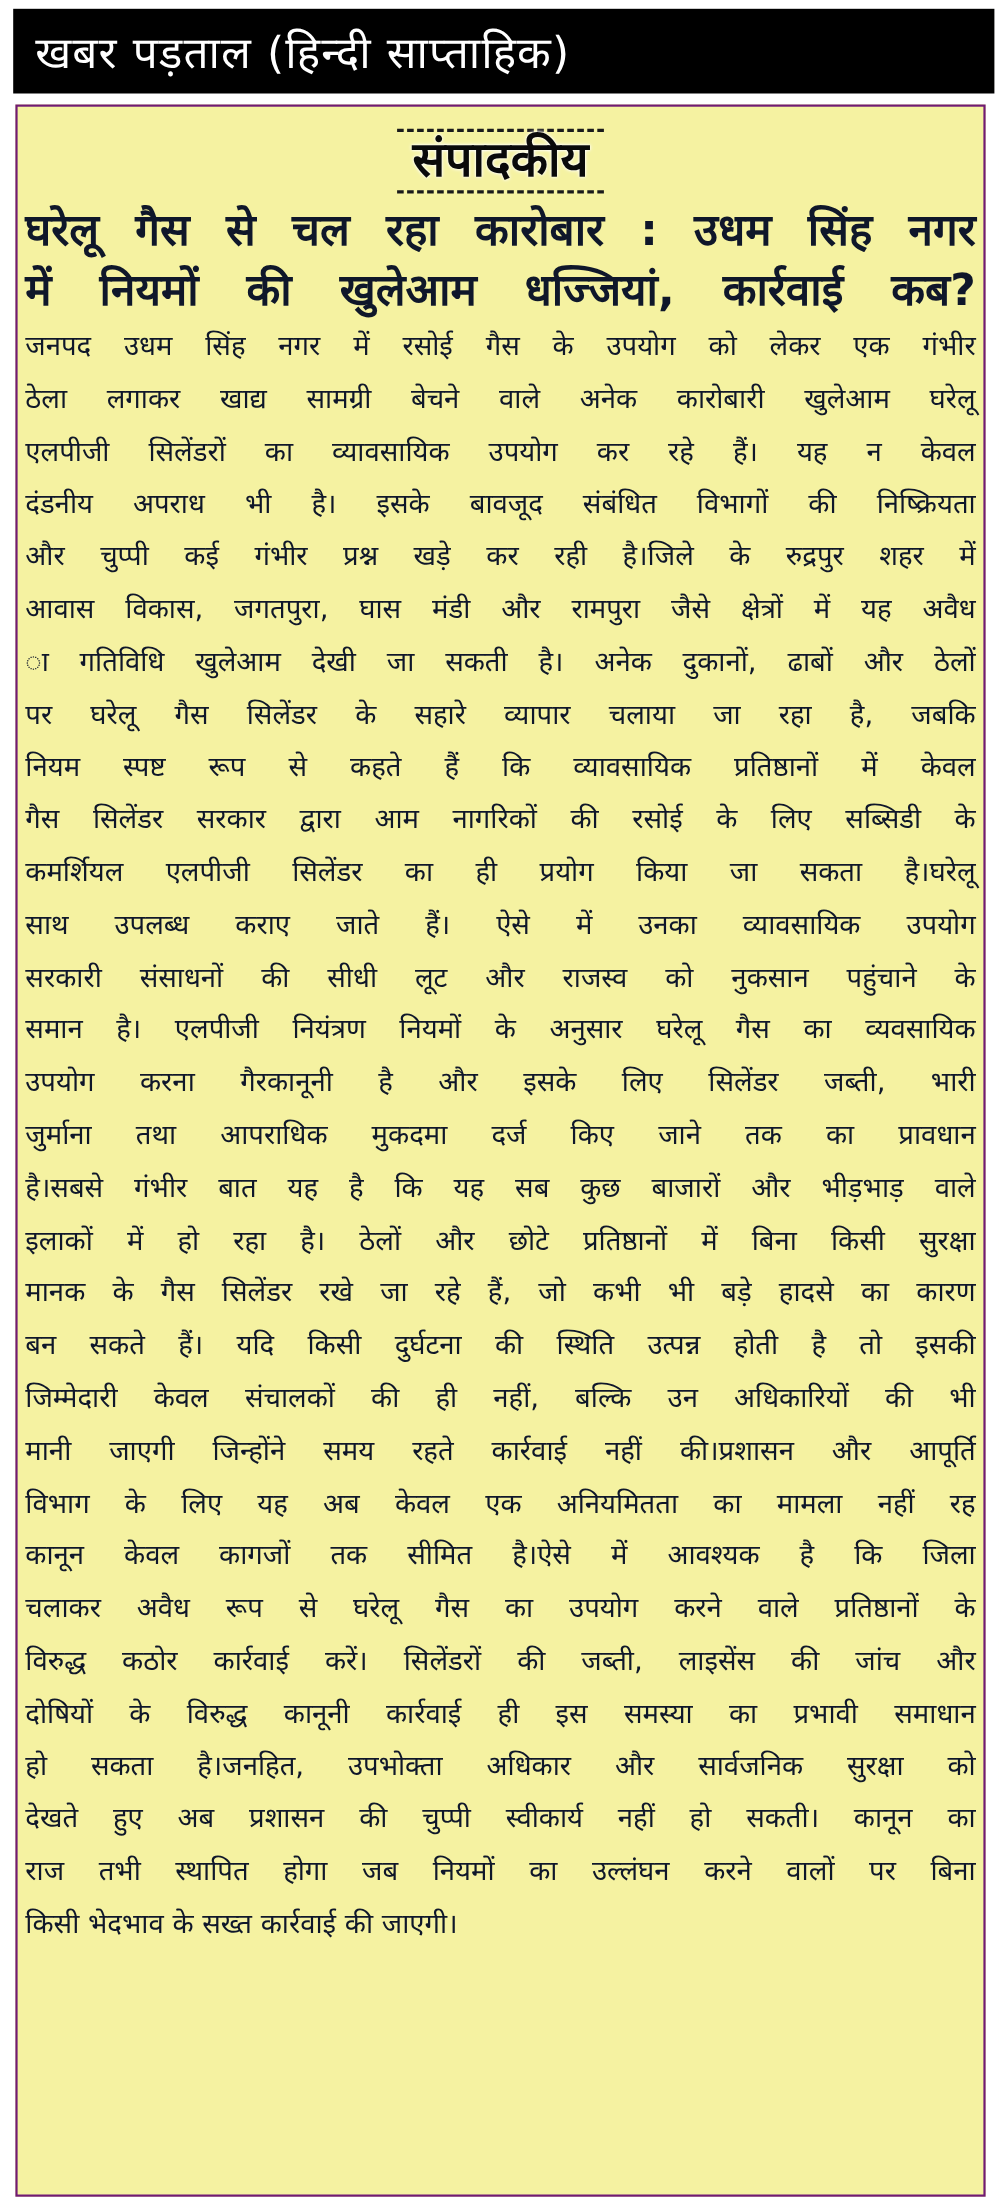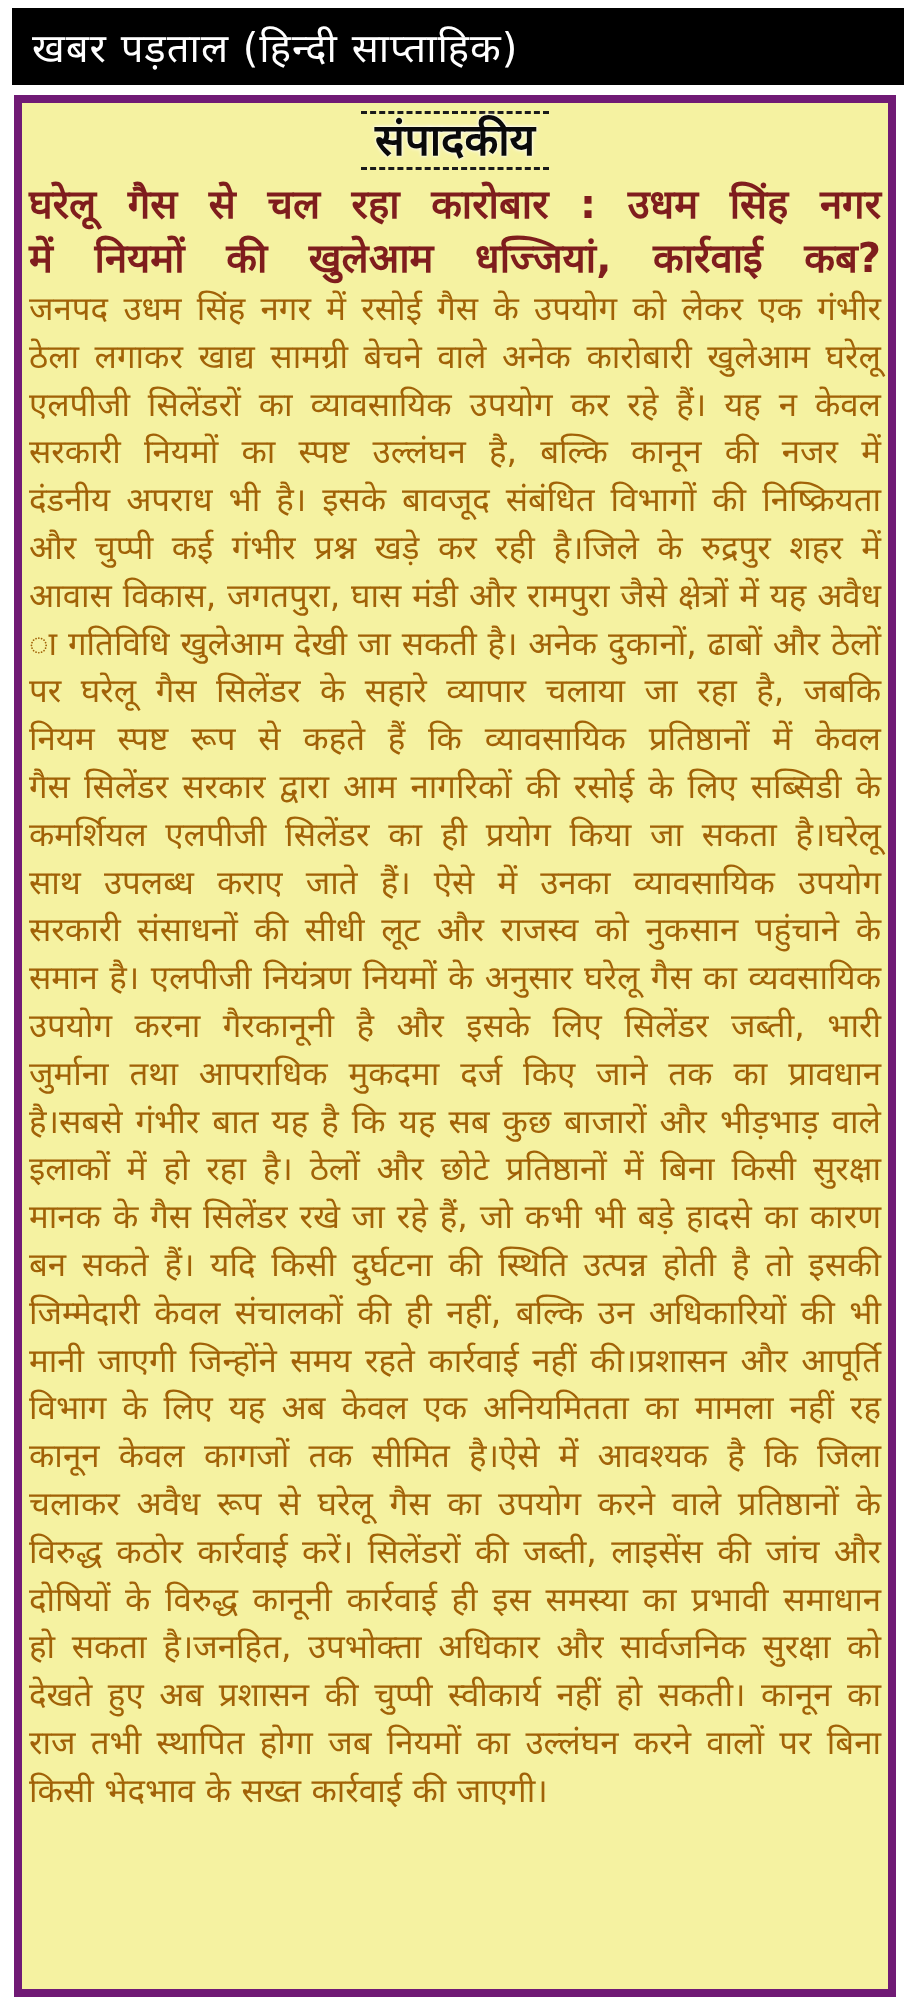--- a/index.html
+++ b/index.html
@@ -36,23 +36,23 @@
     white-space: nowrap;
   }
   
   .editorial-box {
     position: absolute;
     left: 14px;
     top: 95px;
     width: 882px;
     height: 1902px;
     box-sizing: border-box;
-    border: 8px solid #701a75;
+    border: 2px solid #701a75;
     background: #f5f2a1;
-    padding: 6px 7px 4px 7px;
+    padding: 18px 7px 4px 7px;
     overflow: hidden;
     color: #111111;
   }
   .ed-label-wrap {
     text-align: center;
     margin: 2px 0 2px 0;
     line-height: 56px;
     height: 64px;
   }
   .ed-label {
@@ -63,29 +63,29 @@
     border-top: 3px dashed #1a1a1a;
     border-bottom: 3px dashed #1a1a1a;
     padding: 0 14px 1px 14px;
     line-height: 52px;
     text-shadow: 0 0 2px #ffffff, 0 0 4px #ffffff;
   }
   .headline .hline {
     font-size: 40px;
     font-weight: bold;
     line-height: 54px;
-    color: #7f1d1d;
+    color: #0f172a;
     text-align: justify;
     text-align-last: justify;
     white-space: normal;
   }
   .body-text .bline {
-    font-size: 33px;
+    font-size: 25px;
     line-height: 47.8px;
-    color: #a16207;
+    color: #0f172a;
     text-align: justify;
     text-align-last: justify;
   }
   .body-text .bline.last {
     text-align-last: left;
   }
 </style>
 </head>
 <body>
 
@@ -103,21 +103,20 @@
 
     <div class="headline">
         <div class="hline">घरेलू गैस से चल रहा कारोबार : उधम सिंह नगर</div>
         <div class="hline last">में नियमों की खुलेआम धज्जियां, कार्रवाई कब?</div>
       </div>
 
     <div class="body-text">
         <div class="bline">जनपद उधम सिंह नगर में रसोई गैस के उपयोग को लेकर एक गंभीर</div>
         <div class="bline">ठेला लगाकर खाद्य सामग्री बेचने वाले अनेक कारोबारी खुलेआम घरेलू</div>
         <div class="bline">एलपीजी सिलेंडरों का व्यावसायिक उपयोग कर रहे हैं। यह न केवल</div>
-        <div class="bline">सरकारी नियमों का स्पष्ट उल्लंघन है, बल्कि कानून की नजर में</div>
         <div class="bline">दंडनीय अपराध भी है। इसके बावजूद संबंधित विभागों की निष्क्रियता</div>
         <div class="bline">और चुप्पी कई गंभीर प्रश्न खड़े कर रही है।जिले के रुद्रपुर शहर में</div>
         <div class="bline">आवास विकास, जगतपुरा, घास मंडी और रामपुरा जैसे क्षेत्रों में यह अवैध</div>
         <div class="bline">ा गतिविधि खुलेआम देखी जा सकती है। अनेक दुकानों, ढाबों और ठेलों</div>
         <div class="bline">पर घरेलू गैस सिलेंडर के सहारे व्यापार चलाया जा रहा है, जबकि</div>
         <div class="bline">नियम स्पष्ट रूप से कहते हैं कि व्यावसायिक प्रतिष्ठानों में केवल</div>
         <div class="bline">गैस सिलेंडर सरकार द्वारा आम नागरिकों की रसोई के लिए सब्सिडी के</div>
         <div class="bline">कमर्शियल एलपीजी सिलेंडर का ही प्रयोग किया जा सकता है।घरेलू</div>
         <div class="bline">साथ उपलब्ध कराए जाते हैं। ऐसे में उनका व्यावसायिक उपयोग</div>
         <div class="bline">सरकारी संसाधनों की सीधी लूट और राजस्व को नुकसान पहुंचाने के</div>

